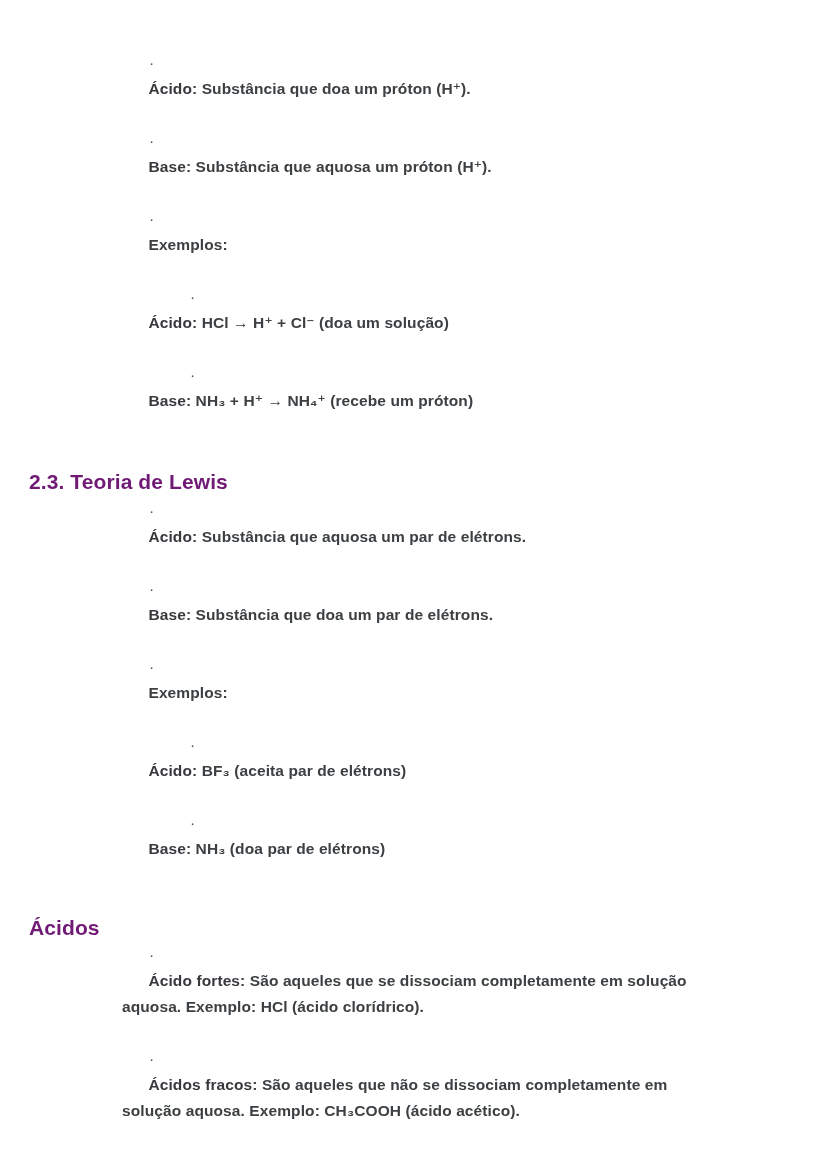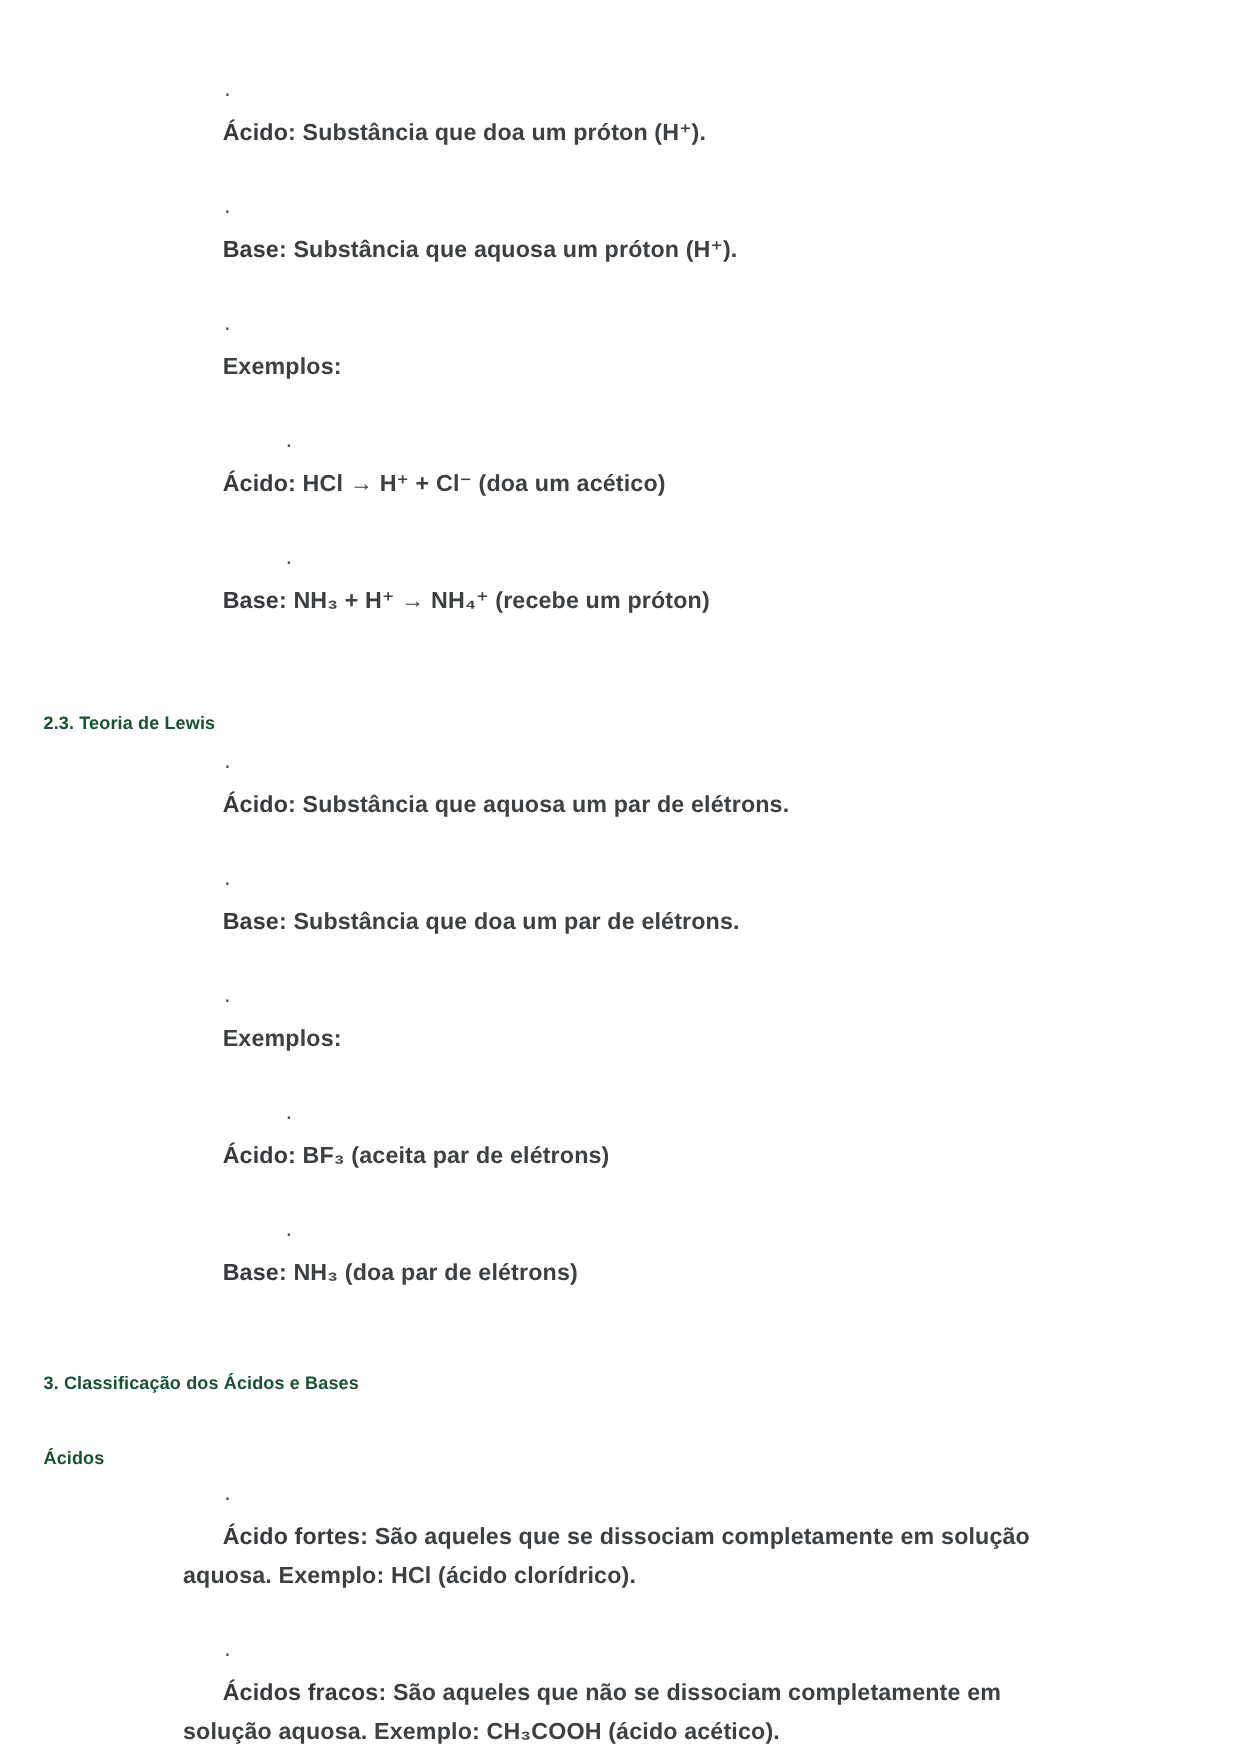--- a/index.html
+++ b/index.html
@@ -43,24 +43,24 @@
     text-indent: 100px;
   }
   .li.nested .bullet {
     left: 190px;
   }
   .b { font-weight: 700; color: #37393d; text-align: right; }
   .t { font-weight: 700; }
   
   .hd {
     margin: 0 0 0 29px;
-    font-size: 12px;
+    font-size: 21px;
     font-weight: 700;
     line-height: 20px;
-    color: #14532d;
+    color: #701a75;
     letter-spacing: 0.1px;
   }
   .mt32 { margin-top: 32px; }
   .mt30 { margin-top: 30px; }
   .mt24 { margin-top: 24px; }
   .mt6  { margin-top: 6px; }
   .mt4  { margin-top: 4px; }
 </style>
 </head>
 <body>
@@ -71,21 +71,21 @@
     <div class="li">
       <span class="bullet">·</span><span class="b">Ácido</span><span class="t">: Substância que doa um próton (H⁺).</span>
     </div>
     <div class="li">
       <span class="bullet">·</span><span class="b">Base</span><span class="t">: Substância que aquosa um próton (H⁺).</span>
     </div>
     <div class="li">
       <span class="bullet">·</span><span class="b"></span><span class="t">Exemplos:</span>
     </div>
     <div class="li nested">
-      <span class="bullet">·</span><span class="b">Ácido</span><span class="t">: HCl → H⁺ + Cl⁻ (doa um acético)</span>
+      <span class="bullet">·</span><span class="b">Ácido</span><span class="t">: HCl → H⁺ + Cl⁻ (doa um solução)</span>
     </div>
     <div class="li nested">
       <span class="bullet">·</span><span class="b">Base</span><span class="t">: NH₃ + H⁺ → NH₄⁺ (recebe um próton)</span>
     </div>
   </div>
 
   <div class="hd mt32">2.3. Teoria de Lewis</div>
   <div class="mt6">
     <div class="li">
       <span class="bullet">·</span><span class="b">Ácido</span><span class="t">: Substância que aquosa um par de elétrons.</span>
@@ -97,21 +97,20 @@
       <span class="bullet">·</span><span class="b"></span><span class="t">Exemplos:</span>
     </div>
     <div class="li nested">
       <span class="bullet">·</span><span class="b">Ácido</span><span class="t">: BF₃ (aceita par de elétrons)</span>
     </div>
     <div class="li nested">
       <span class="bullet">·</span><span class="b">Base</span><span class="t">: NH₃ (doa par de elétrons)</span>
     </div>
   </div>
 
-  <div class="hd mt24">3. Classificação dos Ácidos e Bases</div>
 
   <div class="hd mt30">Ácidos</div>
   <div class="mt4">
     <div class="li">
       <span class="bullet">·</span><span class="b">Ácido fortes</span><span class="t">: São aqueles que se dissociam completamente em solução
 aquosa. Exemplo: HCl (ácido clorídrico).</span>
     </div>
     <div class="li">
       <span class="bullet">·</span><span class="b">Ácidos fracos</span><span class="t">: São aqueles que não se dissociam completamente em
 solução aquosa. Exemplo: CH₃COOH (ácido acético).</span>

